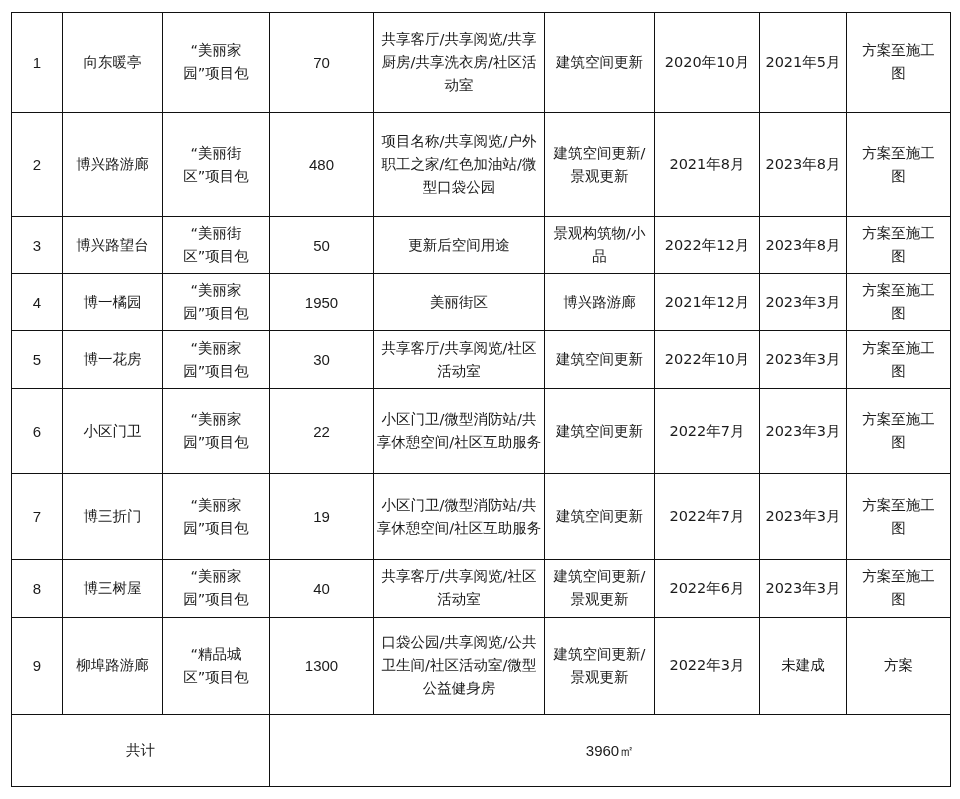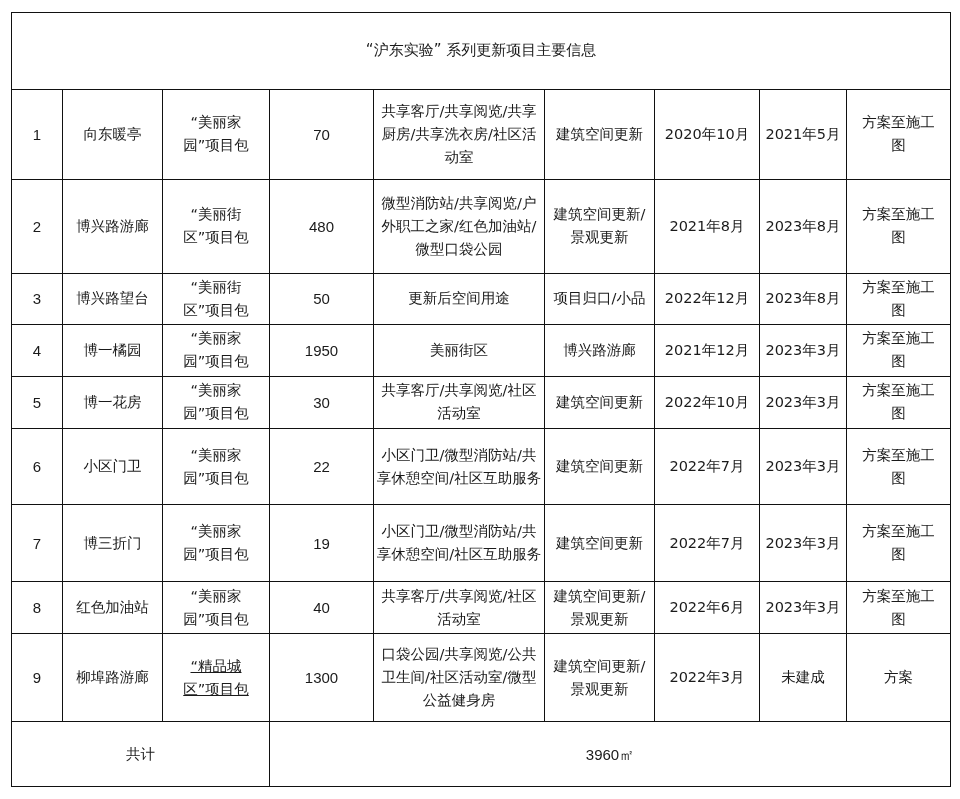--- a/index.html
+++ b/index.html
@@ -27,54 +27,51 @@
       <col style="width:100px">
       <col style="width:107px">
       <col style="width:104px">
     <col style="width:171px">
       <col style="width:110px">
       <col style="width:105px">
       <col style="width:87px">
       <col style="width:104px">
   </colgroup>
   <tbody>
-    <tr style="height:71px">
-      <td colspan="9" class="title-cell">“沪东实验”  系列更新项目主要信息</td>
-    </tr>
   </tbody>
   <tbody id="rows-body">
       <tr style="height: 83px;">
         <td class="num">1</td>
         <td>向东暖亭</td>
         <td style="padding: 0px 14px;">“美丽家园”项目包</td>
         <td class="num">70</td>
         <td>共享客厅/共享阅览/共享厨房/共享洗衣房/社区活动室</td>
         <td>建筑空间更新</td>
         <td>2020年10月</td>
         <td>2021年5月</td>
         <td style="padding: 0px 10px;">方案至施工图</td>
       </tr>
       <tr style="height: 87px;">
         <td class="num">2</td>
         <td>博兴路游廊</td>
         <td style="padding: 0px 14px;">“美丽街区”项目包</td>
         <td class="num">480</td>
-        <td>微型消防站/共享阅览/户外职工之家/红色加油站/微型口袋公园</td>
+        <td>项目名称/共享阅览/户外职工之家/红色加油站/微型口袋公园</td>
         <td>建筑空间更新/景观更新</td>
         <td>2021年8月</td>
         <td>2023年8月</td>
         <td style="padding: 0px 10px;">方案至施工图</td>
       </tr>
       <tr style="height: 46px;">
         <td class="num">3</td>
         <td>博兴路望台</td>
         <td style="padding: 0px 14px;">“美丽街区”项目包</td>
         <td class="num">50</td>
         <td>更新后空间用途</td>
-        <td>项目归口/小品</td>
+        <td>景观构筑物/小品</td>
         <td>2022年12月</td>
         <td>2023年8月</td>
         <td style="padding: 0px 10px;">方案至施工图</td>
       </tr>
       <tr style="height: 48px;">
         <td class="num">4</td>
         <td>博一橘园</td>
         <td style="padding: 0px 14px;">“美丽家园”项目包</td>
         <td class="num">1950</td>
         <td>美丽街区</td>
@@ -111,33 +108,33 @@
         <td style="padding: 0px 14px;">“美丽家园”项目包</td>
         <td class="num">19</td>
         <td>小区门卫/微型消防站/共享休憩空间/社区互助服务</td>
         <td>建筑空间更新</td>
         <td>2022年7月</td>
         <td>2023年3月</td>
         <td style="padding: 0px 10px;">方案至施工图</td>
       </tr>
       <tr style="height: 48px;">
         <td class="num">8</td>
-        <td>红色加油站</td>
+        <td>博三树屋</td>
         <td style="padding: 0px 14px;">“美丽家园”项目包</td>
         <td class="num">40</td>
         <td>共享客厅/共享阅览/社区活动室</td>
         <td>建筑空间更新/景观更新</td>
         <td>2022年6月</td>
         <td>2023年3月</td>
         <td style="padding: 0px 10px;">方案至施工图</td>
       </tr>
       <tr style="height: 81px;">
         <td class="num">9</td>
         <td>柳埠路游廊</td>
-        <td style="padding: 0px 14px; text-decoration: underline;">“精品城区”项目包</td>
+        <td style="padding: 0px 14px;">“精品城区”项目包</td>
         <td class="num">1300</td>
         <td>口袋公园/共享阅览/公共卫生间/社区活动室/微型公益健身房</td>
         <td>建筑空间更新/景观更新</td>
         <td>2022年3月</td>
         <td>未建成</td>
         <td style="padding: 0px 10px;">方案</td>
       </tr>
     </tbody>
   <tbody>
     <tr style="height:60px">

